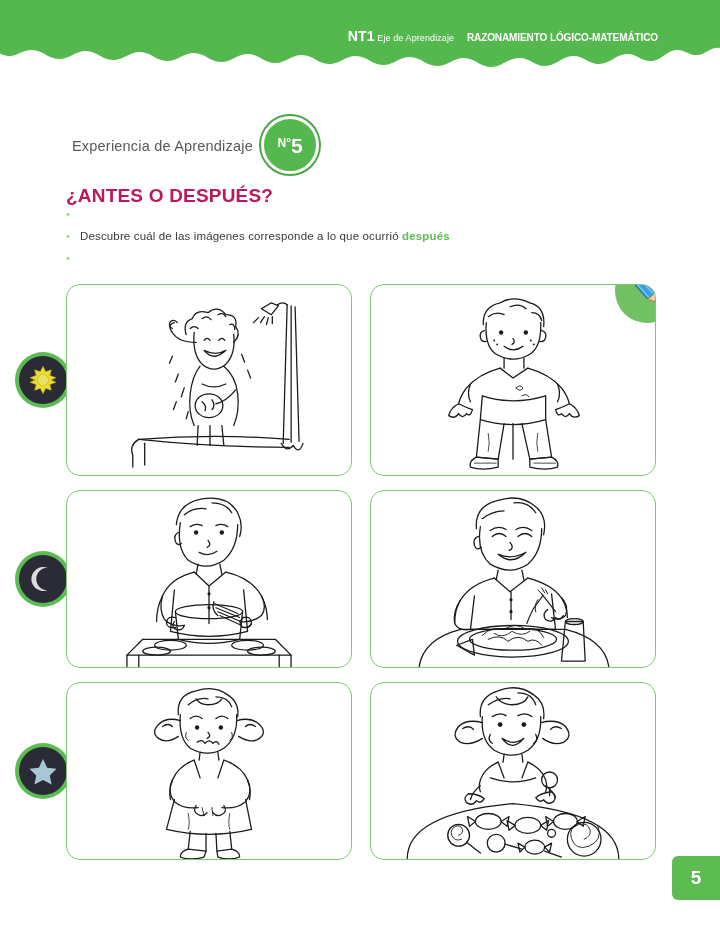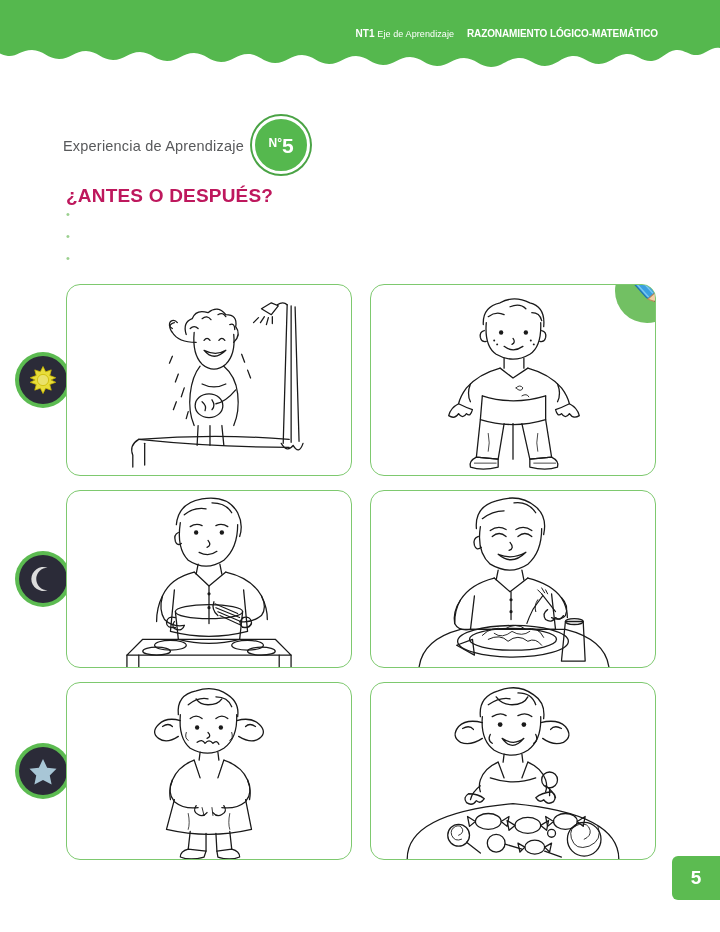--- a/index.html
+++ b/index.html
@@ -34,38 +34,38 @@
     position: absolute;
     right: 62px;
     top: 28px;
     color: #ffffff;
     font-size: 9.5px;
     letter-spacing: 0.1px;
     white-space: nowrap;
   }
   .banner-text .nt {
     font-weight: bold;
-    font-size: 10px;
+    font-size: 14px;
     margin-top: 17px;
   }
   .banner-text .eje {
     font-weight: normal;
     font-size: 9px;
   }
   .banner-text .area {
     font-weight: bold;
     font-size: 10px;
     letter-spacing: -0.1px;
     margin-left: 10px;
   }
 
   
   .exp-row {
     position: absolute;
-    left: 63px;
+    left: 72px;
     top: 118px;
     display: flex;
     align-items: center;
   }
   .exp-label {
     font-size: 14.5px;
     color: #58595b;
     letter-spacing: 0.2px;
   }
   .exp-badge {
@@ -249,20 +249,21 @@
 </div>
 
 <h1 class="page-title">¿ANTES O DESPUÉS?</h1>
 
 <div class="instructions">
   <div class="instr-item">
     <span class="instr-bullet">•</span>
   </div>
   <div class="instr-item">
     <span class="instr-bullet">•</span>
+    <span class="instr-text"><span>Descubre cuál de las imágenes corresponde a lo que ocurrió </span><span class="hl">después</span></span>
   </div>
   <div class="instr-item">
     <span class="instr-bullet">•</span>
   </div>
 </div>
 
 <div class="grid">
 
   <div class="grid-row">
     <div class="row-marker">

